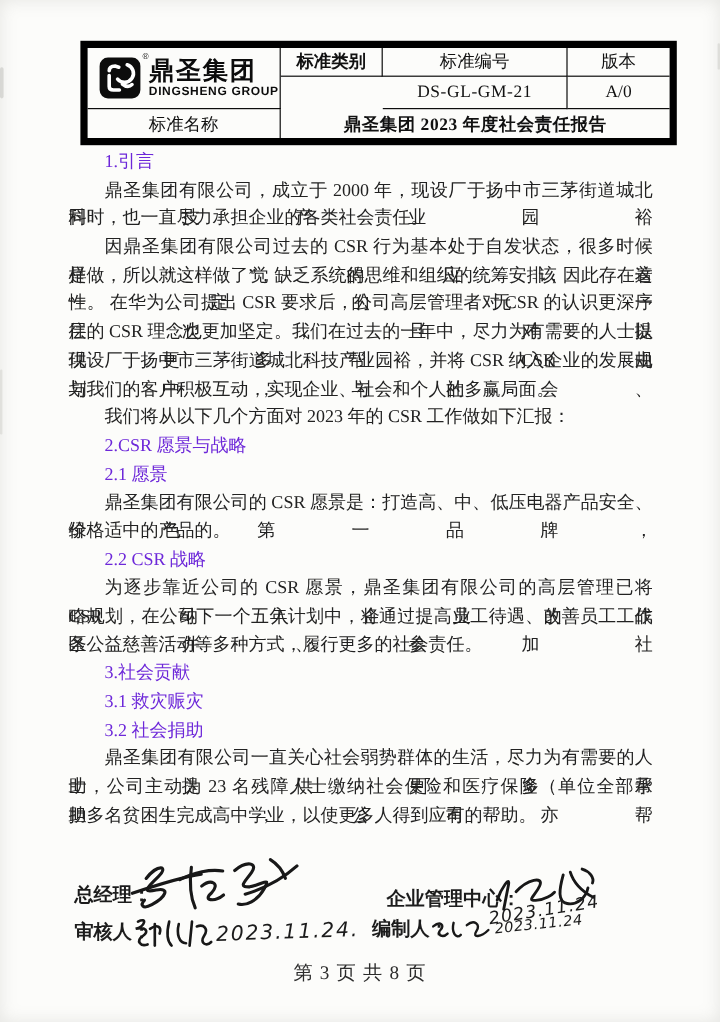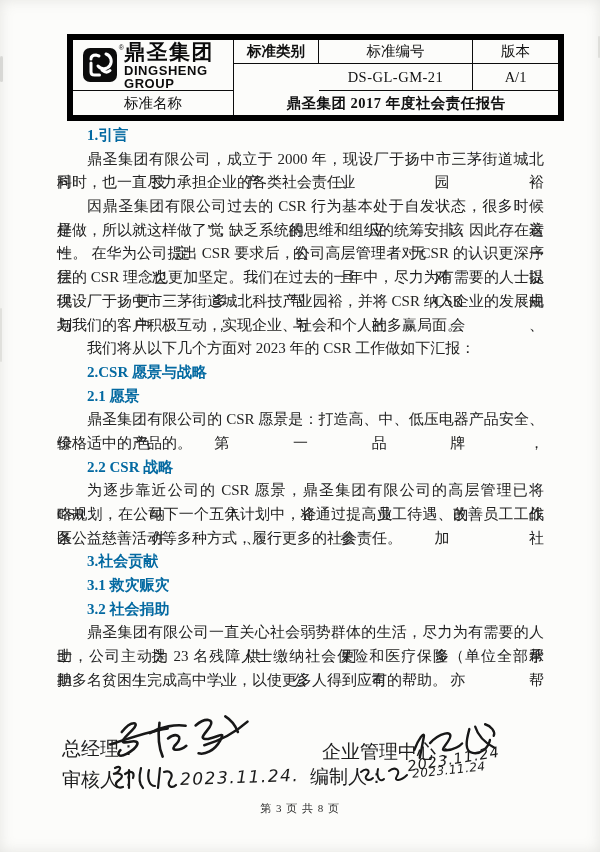--- a/index.html
+++ b/index.html
@@ -42,56 +42,56 @@
   .c-name-v{grid-row:3;grid-column:2 / span 3;font-weight:600;letter-spacing:.5px;}
 
   
   .logo{display:flex;align-items:center;gap:6px;}
   .logo-icon{width:36px;height:36px;flex:0 0 auto;position:relative;}
   .logo-reg{position:absolute;top:-3px;right:-6px;font-size:7px;color:#111;
     font-family:"Liberation Sans","DejaVu Sans",sans-serif;}
   .logo-text{display:flex;flex-direction:column;line-height:1;}
   .logo-cn{font-size:21px;font-weight:bold;letter-spacing:1.5px;color:#0c0c0c;
     font-family:"Liberation Sans","DejaVu Sans",sans-serif;}
-  .logo-en{font-size:13px;font-weight:bold;letter-spacing:.55px;color:#0c0c0c;margin-top:2px;
+  .logo-en{font-size:10px;font-weight:bold;letter-spacing:.55px;color:#0c0c0c;margin-top:2px;
     font-family:"Liberation Sans","DejaVu Sans",sans-serif;}
 
   
   .body-text{
     position:absolute;left:57px;top:124px;width:487px;
     font-size:15px;line-height:23.7px;color:#222;
   }
   .ln{height:23.7px;white-space:nowrap;}
-  .ln.h{font-weight:bold;text-indent:2em;color:#0369a1;}
+  .ln.h{font-weight:normal;text-indent:2em;color:#6d28d9;}
   .ln.i{text-indent:2em;}
   .ln.j{white-space:normal;text-align:justify;text-align-last:justify;}
   .ln.j.i{text-indent:2em;}
 
   
-  .sig-label{position:absolute;font-size:19px;color:#1c1c1c;white-space:nowrap;}
+  .sig-label{position:absolute;font-size:16px;color:#1c1c1c;white-space:nowrap;font-weight:bold;}
   .lbl-gm{left:62px;top:736px;}
   .lbl-mc{left:310px;top:739px;margin-left:12px;}
   .lbl-rev{left:62px;top:767px;}
   .lbl-comp{left:310px;top:764px;}
   .sig{position:absolute;}
   .sig svg{display:block;}
   .sig-gm{left:106px;top:710px;transform:rotate(-2deg);}
   .sig-mc{left:404px;top:720px;transform:rotate(-3deg);}
   .sig-rev{left:107px;top:760px;}
   .sig-comp{left:357px;top:763px;}
   .sig-date{position:absolute;color:#1b1b1b;white-space:nowrap;
     font-family:"DejaVu Sans",sans-serif;font-style:italic;font-weight:500;}
   .date-mc{left:407px;top:751px;font-size:14.5px;transform:rotate(-9deg);letter-spacing:1px;}
   .date-rev{left:180px;top:767px;font-size:17px;transform:rotate(-2deg);letter-spacing:1.5px;}
   .date-comp{left:412px;top:763px;font-size:12px;transform:rotate(-6deg);letter-spacing:.5px;}
 
   
   .footer{
     position:absolute;left:0;right:0;top:801px;text-align:center;
-    font-size:11px;color:#2c2c2c;letter-spacing:1px;
+    font-size:16px;color:#2c2c2c;letter-spacing:1px;
   }
 </style>
 </head>
 <body>
 
 <div class="page">
 
   <div class="smudge s1"></div>
   <div class="smudge s2"></div>
   <div class="smudge s3"></div>
@@ -114,23 +114,23 @@
         <div class="logo-text">
           <span class="logo-cn">鼎圣集团</span>
           <span class="logo-en">DINGSHENG GROUP</span>
         </div>
       </div>
     </div>
     <div class="cell c-cat-l bR bB">标准类别</div>
     <div class="cell c-num-l bR bB">标准编号</div>
     <div class="cell c-ver-l bB">版本</div>
     <div class="cell c-num-v bR bB">DS-GL-GM-21</div>
-    <div class="cell c-ver-v bB">A/1</div>
+    <div class="cell c-ver-v bB">A/0</div>
     <div class="cell c-name-l bR">标准名称</div>
-    <div class="cell c-name-v">鼎圣集团 2017 年度社会责任报告</div>
+    <div class="cell c-name-v">鼎圣集团 2023 年度社会责任报告</div>
   </div>
 
   <div class="body-text">
     <div class="ln h">1.引言</div>
     <div class="ln i j">鼎圣集团有限公司，成立于 2000 年，现设厂于扬中市三茅街道城北科技产业园裕</div>
     <div class="ln">同时，也一直尽力承担企业的各类社会责任。</div>
     <div class="ln i j">因鼎圣集团有限公司过去的 CSR 行为基本处于自发状态，很多时候是“觉得应该这</div>
     <div class="ln j">样做，所以就这样做了”，缺乏系统的思维和组织的统筹安排，因此存在着一定的无序</div>
     <div class="ln j">性。 在华为公司提出 CSR 要求后，公司高层管理者对 CSR 的认识更深一层次，且对以</div>
     <div class="ln j">往的 CSR 理念也更加坚定。我们在过去的一年中，尽力为有需要的人士提供更多帮 CSR 由</div>

